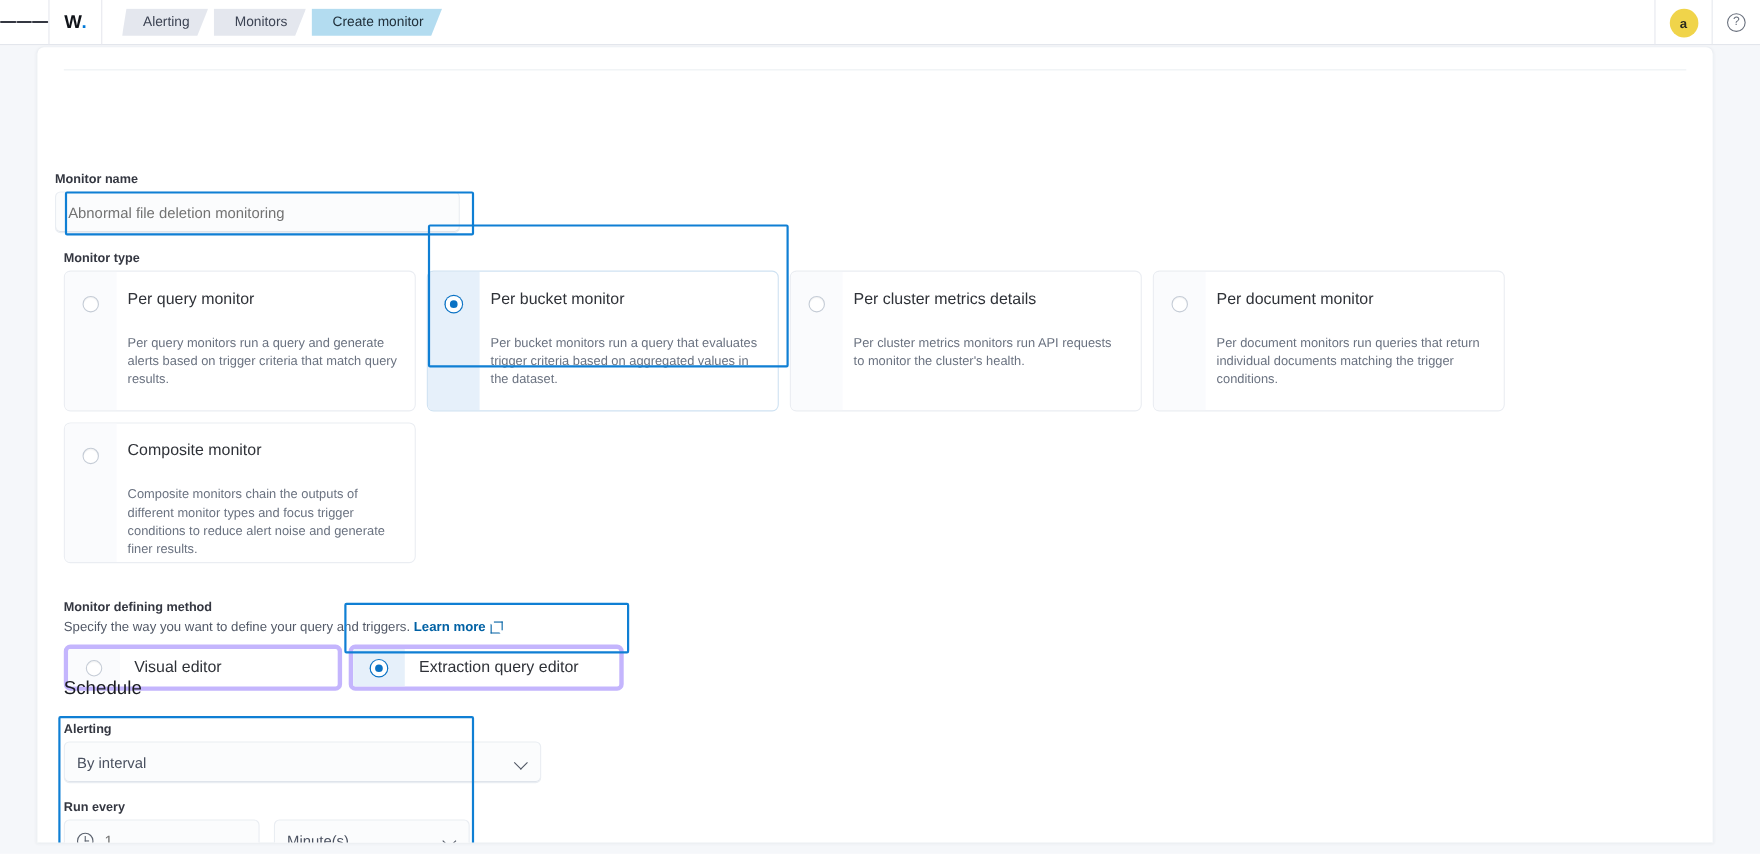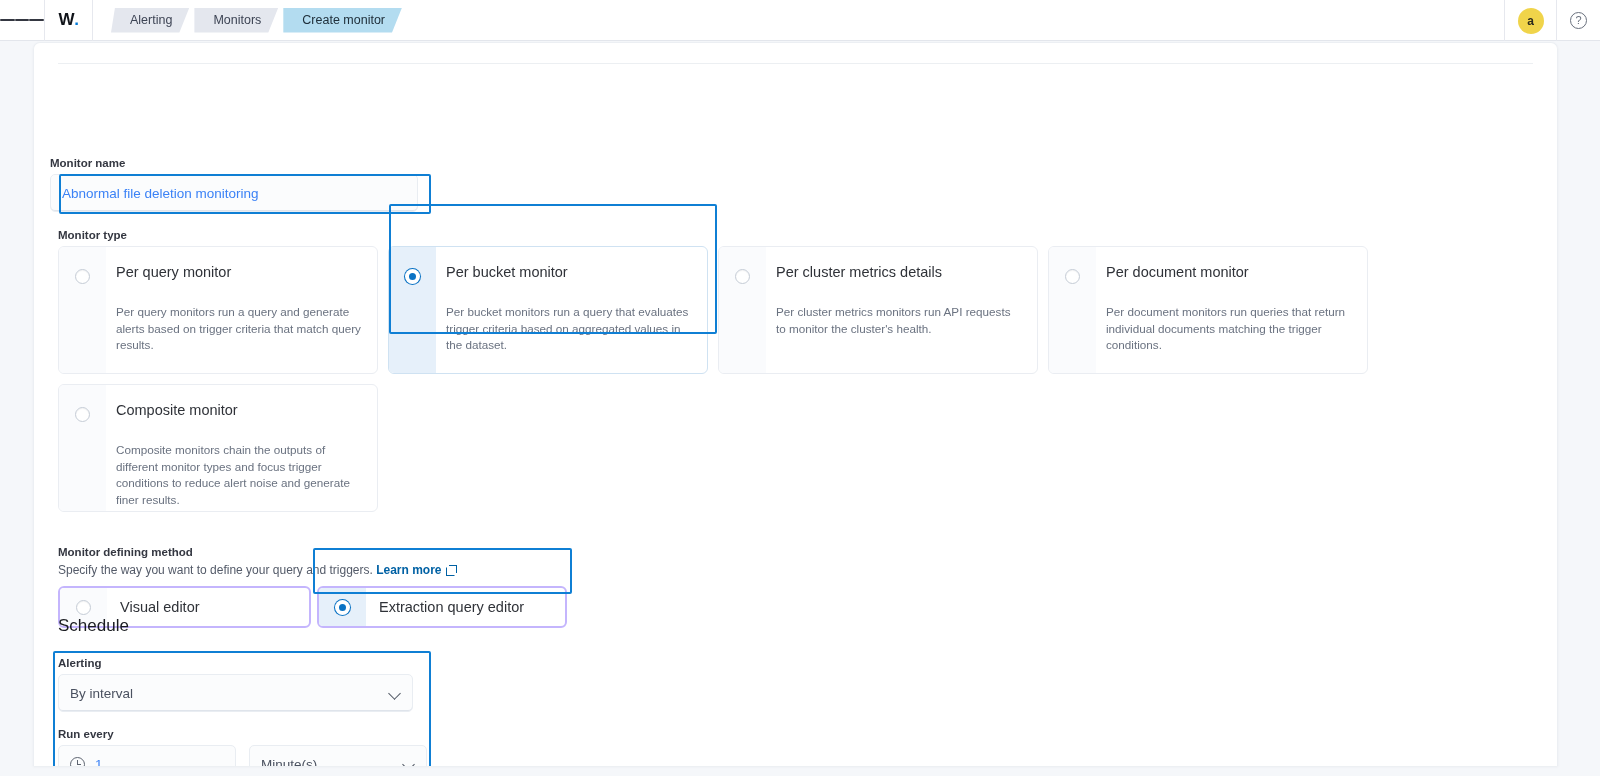--- a/index.html
+++ b/index.html
@@ -114,21 +114,21 @@
   .anno { position: absolute; border: 2px solid #0f7fd4; border-radius: 2px; pointer-events: none; }
 
   
   .text-input {
     height: 38px; background: #fbfcfd;
     border: 1px solid #e9edf2;
     border-radius: 5px;
     box-shadow: inset 0 -1px 0 #dfe4eb;
     display: flex; align-items: center;
     padding: 0 11px;
-    font-size: 13.5px; color: #3b82f6;
+    font-size: 13.5px; color: #737373;
     cursor: text;
   }
 
   
   .cards-row { display: flex; gap: 10px; }
   .card {
     width: 320px; height: 128px;
     background: #ffffff;
     border: 1px solid #eaedf2;
     border-radius: 6px;
@@ -162,21 +162,21 @@
     border: none;
     background: #0a72c4;
     box-shadow: inset 0 0 0 4px #ffffff, 0 0 0 1px #0a72c4;
   }
 
   
   .pill-row { display: flex; }
   .pill {
     height: 42px;
     background: #ffffff;
-    border: 2px solid #c4b5fd;
+    border: 4px solid #c4b5fd;
     border-radius: 6px;
     display: flex; align-items: center;
     overflow: hidden;
     cursor: pointer;
   }
   .pill .radio-col {
     width: 47px; min-width: 47px; height: 100%;
     background: #fafbfd;
     display: flex; align-items: center; justify-content: center;
   }
@@ -362,21 +362,21 @@
       </div>
     </div>
   </div>
   <div class="anno" style="left:279px; top:505px; width:259px; height:46px;"></div>
 
   <div style="position:absolute; left:24px; top:573px;">
     <div class="section-title">Schedule</div>
 
     <div style="margin-top:21px; width:372px;">
       <div class="field-label">Alerting</div>
-      <div class="select" style="width:355px;">
+      <div class="select" style="width:434px;">
         <span class="val">By interval</span>
         <span class="chev"></span>
       </div>
     </div>
 
     <div style="margin-top:16px;">
       <div class="field-label">Run every</div>
       <div style="display:flex; gap:13px;">
         <div class="text-input" style="width:178px;">
           <span class="clock"></span>

